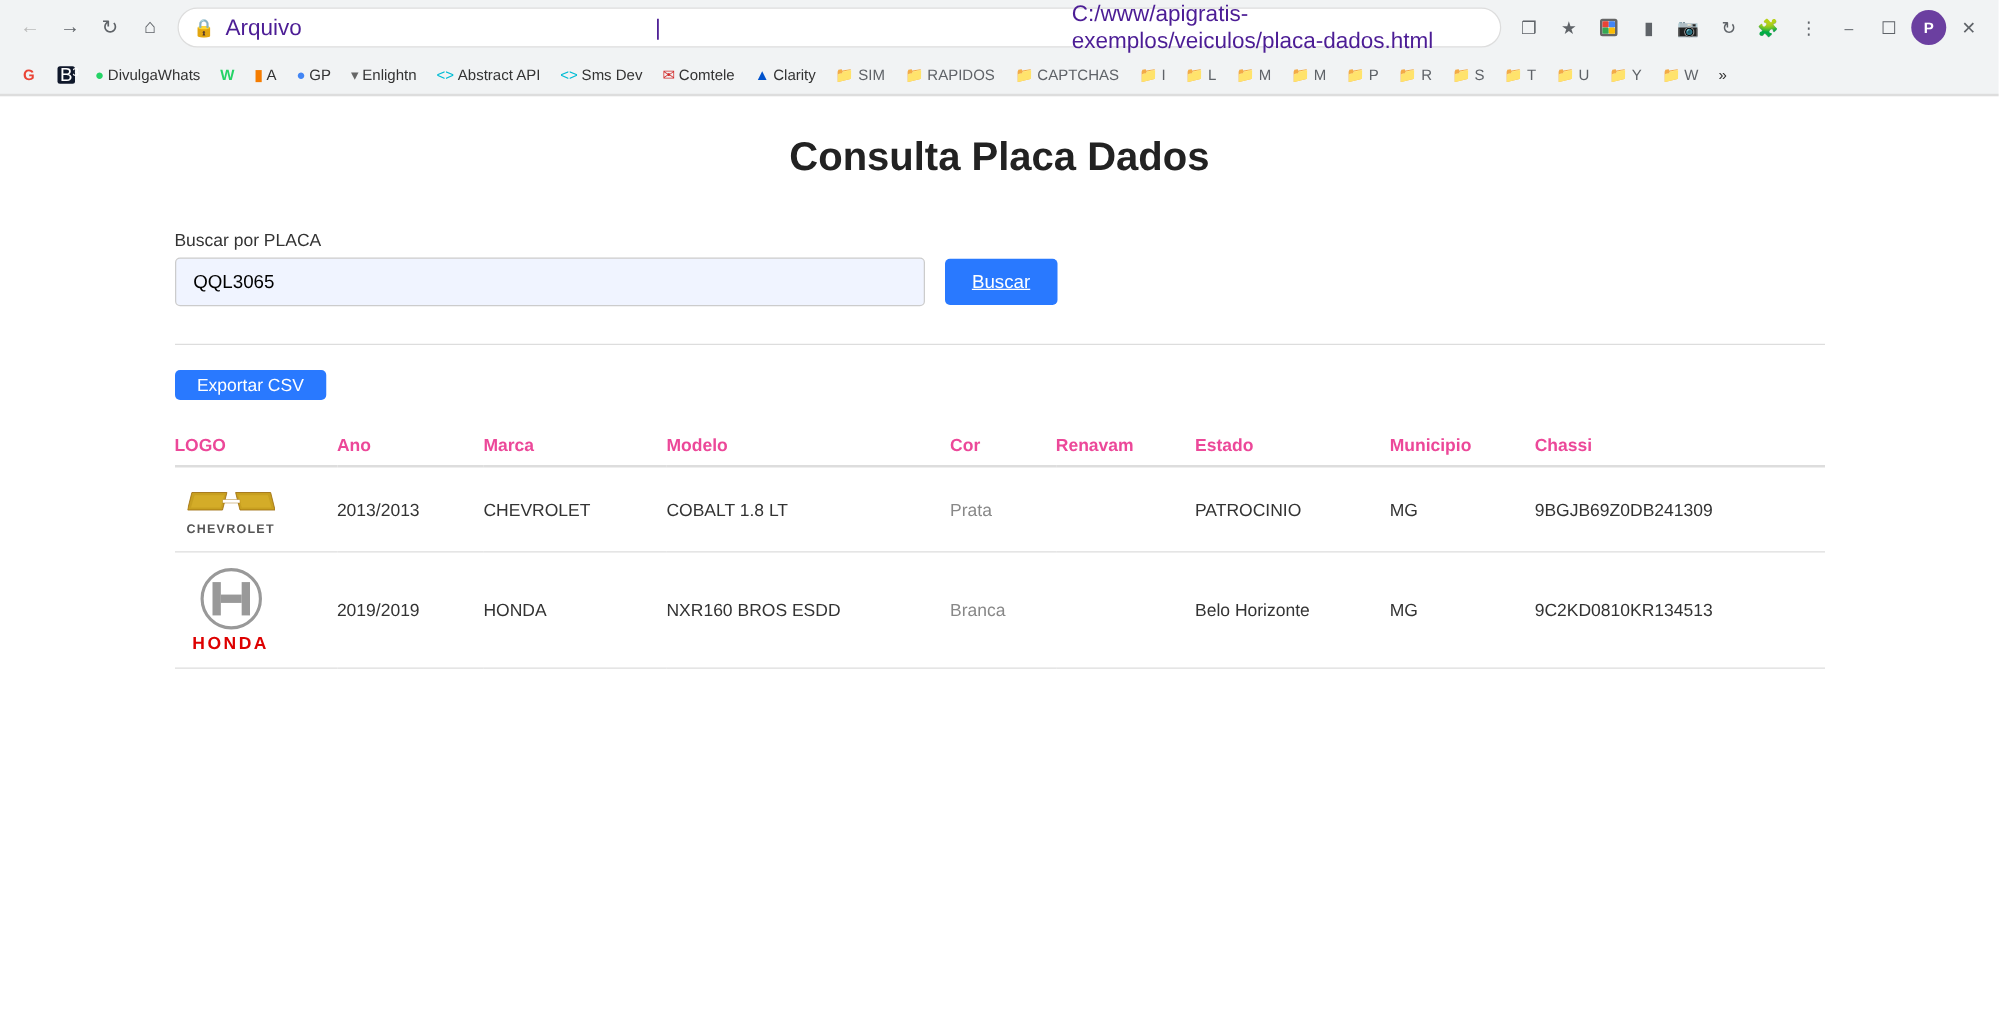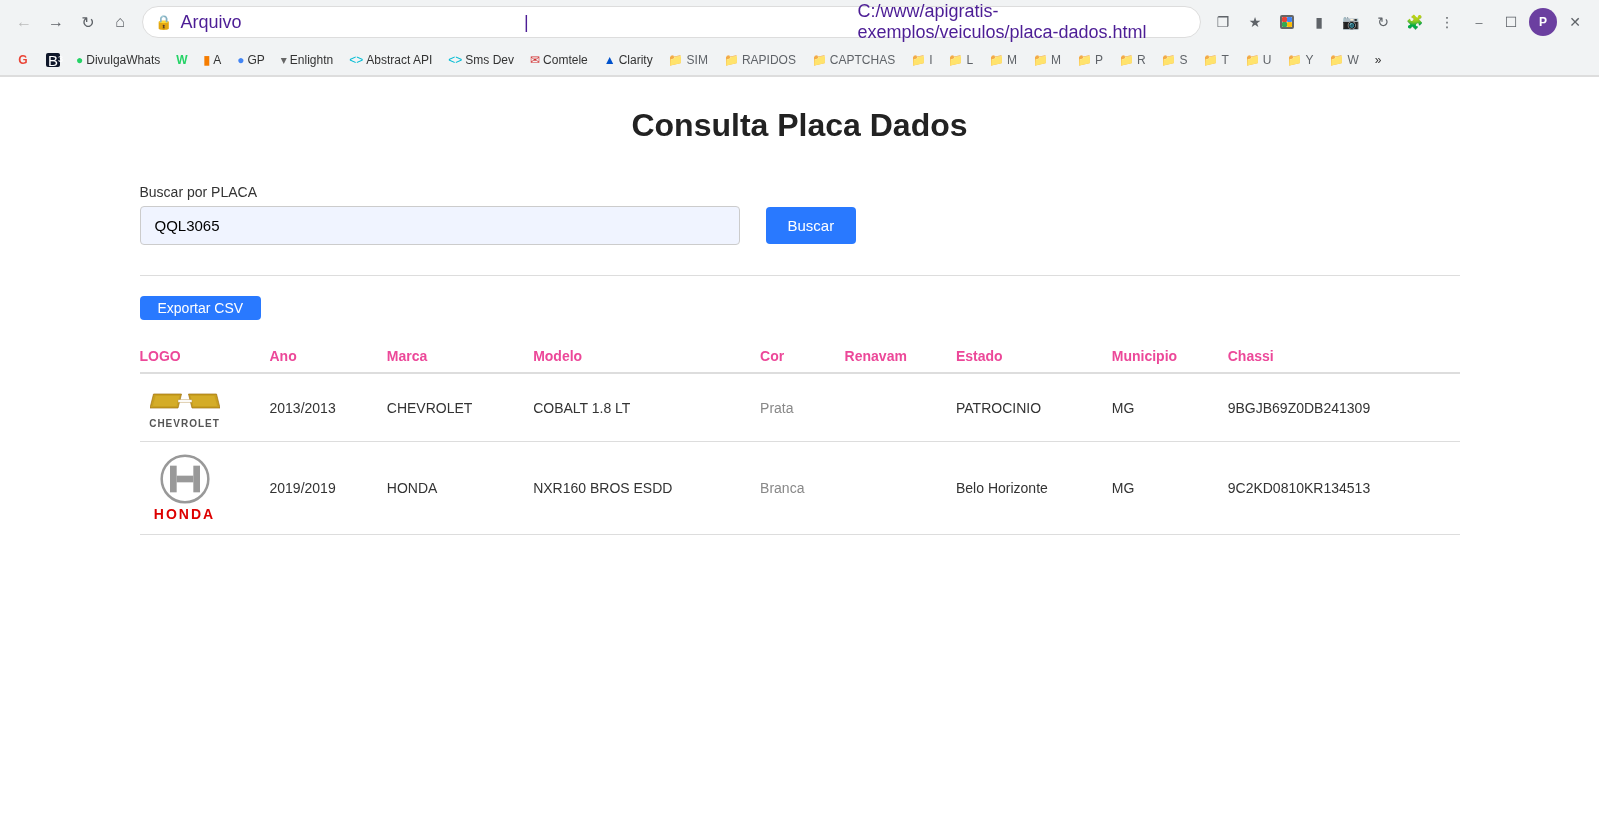--- a/index.html
+++ b/index.html
@@ -128,21 +128,21 @@
     .search-label {
       font-size: 14px;
       color: #333;
       margin-bottom: 6px;
       display: block;
     }
 
     .search-row {
       display: flex;
       align-items: center;
-      gap: 26px;
+      gap: 16px;
     }
 
     .search-input {
       width: 600px;
       padding: 10px 14px;
       font-size: 15px;
       border: 1px solid #ccc;
       border-radius: 4px;
       background: #f0f4ff;
       outline: none;
@@ -150,20 +150,21 @@
 
     .search-button {
       padding: 10px 22px;
       background: #2979ff;
       color: #fff;
       border: none;
       border-radius: 4px;
       font-size: 15px;
       cursor: pointer;
       font-weight: 500;
+      text-decoration: underline;
     }
 
     .divider {
       border: none;
       border-top: 1px solid #ddd;
       margin: 20px 0;
     }
 
     .export-btn {
       padding: 4px 18px;

